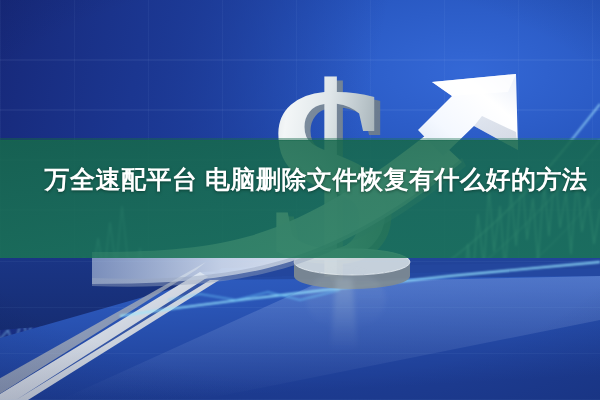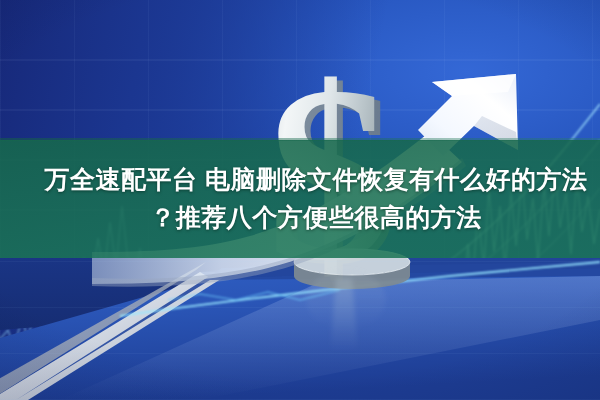--- a/index.html
+++ b/index.html
@@ -254,16 +254,15 @@
 
   <div class="grid-h"></div>
 
   <div class="bg-vign"></div>
 
   <div class="green-band-edge-top"></div>
   <div class="green-band"></div>
 
   <div class="headline">
     <span class="l1">万全速配平台 电脑删除文件恢复有什么好的方法</span>
-    <span class="l2">？推荐八个方便些很高的方法</span>
   </div>
 
 </div>
 
 </body></html>

